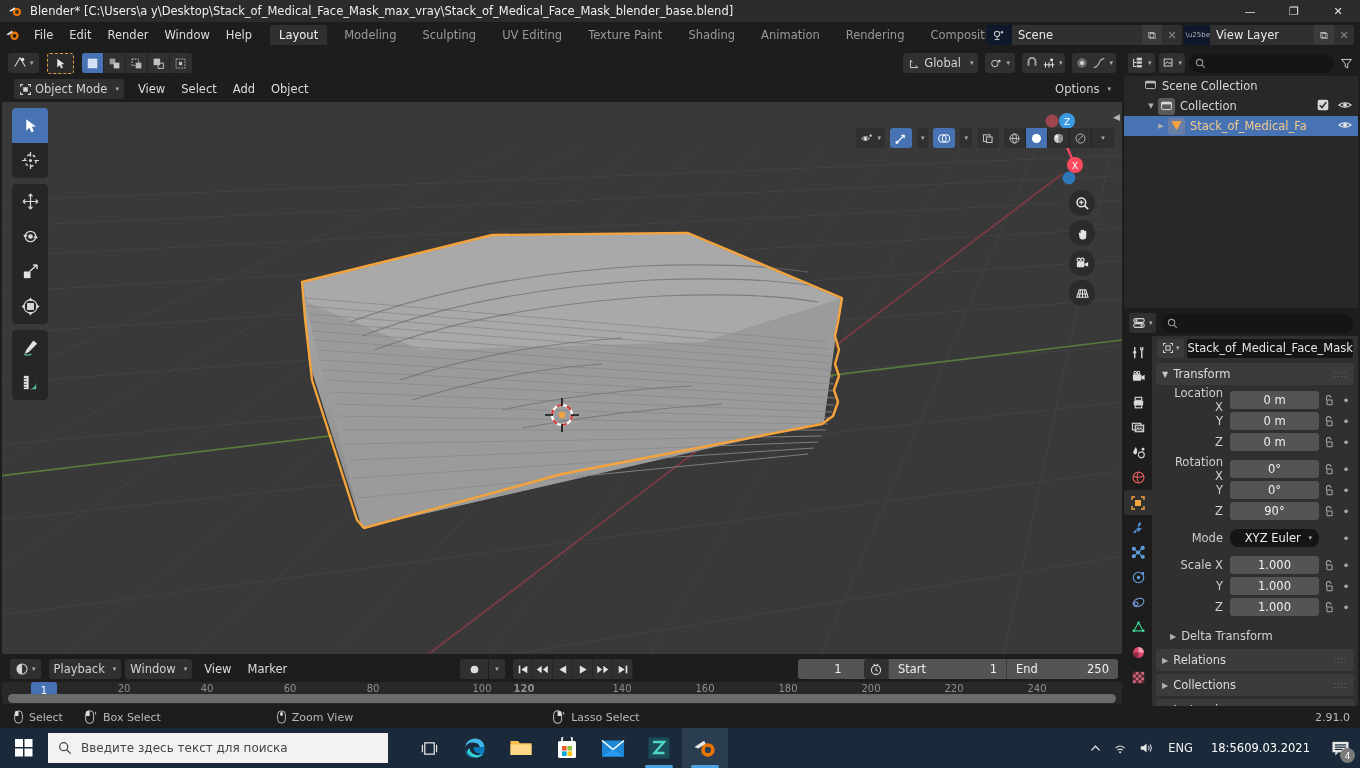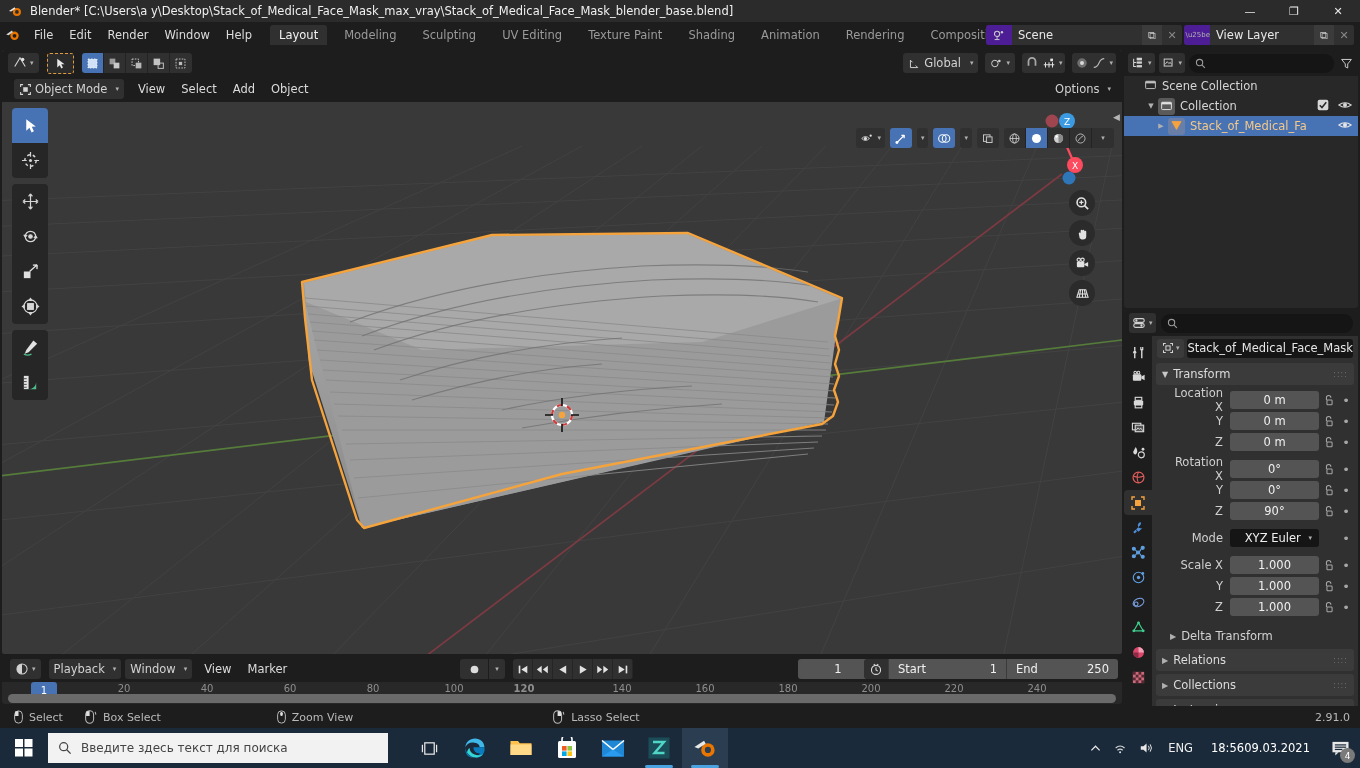--- a/index.html
+++ b/index.html
@@ -42,21 +42,21 @@
     border-radius:3px 3px 0 0; white-space:nowrap;
   }
   .wstab.active { background:#303030; color:#f2f2f2; }
   .wstab.plus { color:#9a9a9a; padding:0 6px; }
 
   .scene-block { position:absolute; right:178px; top:3px; display:flex; align-items:center; height:20px; }
   .datablock {
     display:flex; align-items:center; height:20px; background:#303030; border-radius:3px; overflow:hidden;
   }
   .db-icon { width:26px; height:20px; display:flex; align-items:center; justify-content:center;
-    background:#4c1d95; color:#c8c8c8; }
+    background:#0f172a; color:#c8c8c8; }
   .db-name { padding:0 8px 0 6px; min-width:130px; font-size:11.5px; color:#e8e8e8; line-height:20px; }
   .db-btn { width:20px; height:20px; display:flex; align-items:center; justify-content:center;
     background:#3b3b3b; color:#c8c8c8; font-size:11px; }
   .db-btn.x { background:#303030; color:#8a8a8a; }
   .viewlayer-block { position:absolute; right:6px; top:3px; display:flex; align-items:center; height:20px; }
 
   
   .main { position:absolute; left:0; top:48px; width:1360px; height:658px; }
 
   
@@ -167,21 +167,21 @@
      align-items:center; justify-content:center; gap:2px; }
   .pr-idname { flex:1; height:19px; background:#151515; border-radius:3px; display:flex;
      align-items:center; justify-content:center; font-size:11.5px; color:#e6e6e6; }
   .panel-head { height:22px; display:flex; align-items:center; padding:0 6px; gap:5px;
      font-size:11.5px; color:#dcdcdc; background:#3b3b3b; border-radius:3px; margin:3px 4px 0 4px;}
   .panel-head .grip { margin-left:auto; color:#6e6e6e; font-size:8px; letter-spacing:1px; }
   .prop-row { height:20px; display:flex; align-items:center; margin:0 4px 1px 4px; }
   .prop-label { width:62px; text-align:right; padding-right:7px; font-size:11.5px; color:#cfcfcf;margin-left:12px; }
   .prop-val { flex:1; height:18px; background:#545454; border-radius:3px; display:flex;
      align-items:center; justify-content:center; font-size:11.5px; color:#f0f0f0; }
-  .prop-val.dropdown { background:#151515; justify-content:space-between; padding:0 7px; }
+  .prop-val.dropdown { background:#151515; justify-content:space-between; padding:0 7px;border-radius:8px; }
   .prop-lock { width:19px; display:flex; align-items:center; justify-content:center; }
   .prop-dot { width:16px; display:flex; align-items:center; justify-content:center;
      color:#a6a6a6; font-size:13px; }
   .spacer6 { height:6px; }
   .sub-head { height:20px; display:flex; align-items:center; padding-left:18px; gap:5px;
      font-size:11.5px; color:#d2d2d2; }
 
   
   .statusbar { position:absolute; left:0; top:706px; width:1360px; height:22px;
      background:#1d1d1d; display:flex; align-items:center; }
@@ -776,21 +776,21 @@
           <span>250</span>
         </div>
       </div>
 
       <div class="tl-ruler">
         <div id="tl-ticks">
             <div class="tl-tick" style="left: 122px;">20</div>
             <div class="tl-tick" style="left: 205px;">40</div>
             <div class="tl-tick" style="left: 288px;">60</div>
             <div class="tl-tick" style="left: 371px;">80</div>
-            <div class="tl-tick" style="left: 452px;">100</div>
+            <div class="tl-tick" style="left: 480px;">100</div>
             <div class="tl-tick" style="left: 522px; font-weight: bold;">120</div>
             <div class="tl-tick" style="left: 620px;">140</div>
             <div class="tl-tick" style="left: 703px;">160</div>
             <div class="tl-tick" style="left: 786px;">180</div>
             <div class="tl-tick" style="left: 869px;">200</div>
             <div class="tl-tick" style="left: 952px;">220</div>
             <div class="tl-tick" style="left: 1035px;">240</div>
           </div>
         <div class="tl-playhead" style="left:42px">1</div>
       </div>

